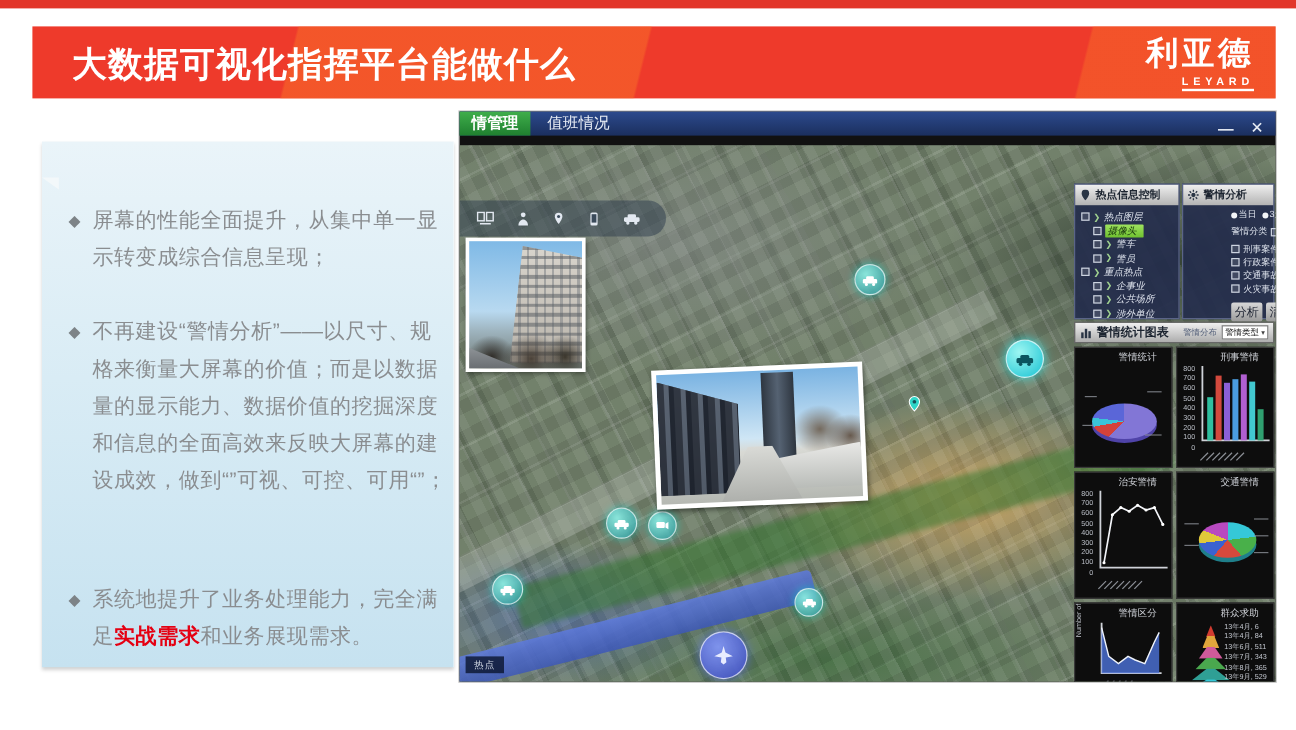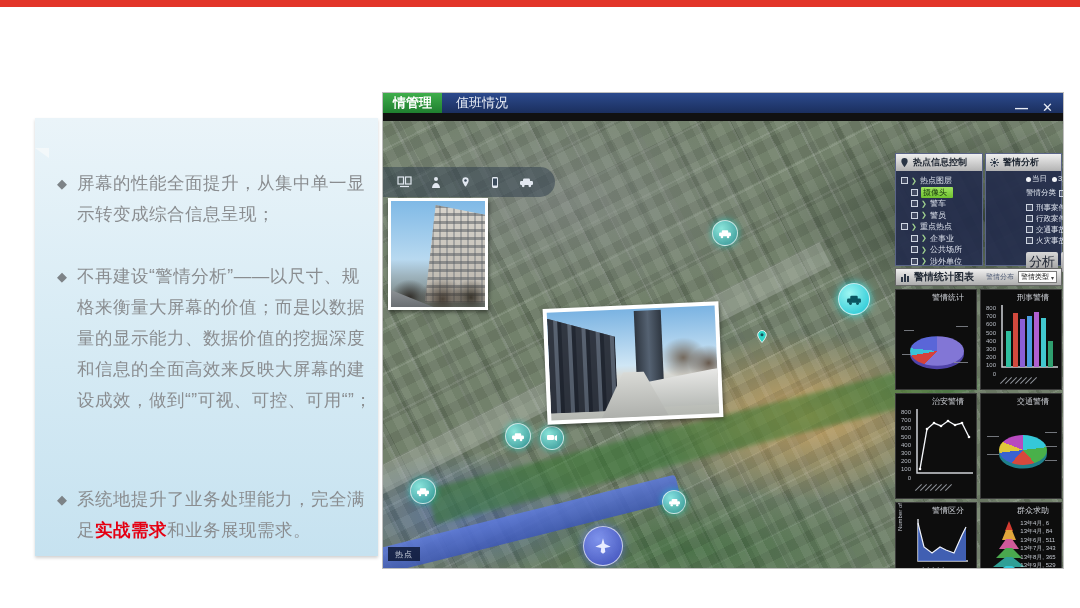--- a/index.html
+++ b/index.html
@@ -116,33 +116,33 @@
   .map-badge { position:absolute; left:5px; top:426px; width:32px; height:14px; background:rgba(10,20,45,.8);
     color:#cfd6e2; font-size:8px; display:flex; align-items:center; justify-content:center; letter-spacing:1px; }
 
   
   .panel { position:absolute; background:rgba(36,44,76,.9); border:1px solid #5a6488; }
   .panel-hd { height:17px; background:linear-gradient(180deg,#efefef,#b3b3b3); display:flex; align-items:center; gap:4px; padding:0 4px;
     color:#1c2430; font-size:9px; font-weight:bold; white-space:nowrap; overflow:hidden; }
   .hotspot { left:512px; top:32px; width:88px; height:113px; }
   .analysis { left:602px; top:32px; width:77px; height:113px; }
   .tree { padding:4px 3px 0 5px; }
-  .tree-row { display:flex; align-items:center; gap:3px; height:11.5px; color:#dfe4ee; font-size:8px; white-space:nowrap; }
+  .tree-row { display:flex; align-items:center; gap:3px; height:11.5px; color:#dfe4ee; font-size:8px; white-space:nowrap;font-style:italic; }
   .tree-row.lvl1 { padding-left:10px; }
   .cbox { width:7px; height:7px; border:1px solid #cdd4e0; background:rgba(255,255,255,.12); flex:0 0 auto; }
   .carrow { color:#9fd08f; font-size:7px; flex:0 0 auto; }
   .tree-row.selected .sel-bg { background:linear-gradient(180deg,#9fe35f,#6fc12f); color:#14320c; padding:0 6px 0 2px; border-radius:1px; }
 
   .an-body { padding:3px 3px 0 4px; color:#dfe4ee; font-size:7.5px;margin-left:36px; }
   .an-radios { display:flex; gap:5px; align-items:center; margin-bottom:4px; white-space:nowrap; }
   .radio-dot { display:inline-block; width:5px; height:5px; border-radius:50%; background:#f3f5f8; margin-right:1px; vertical-align:middle; }
   .an-filter { display:flex; align-items:center; gap:3px; margin-bottom:4px; white-space:nowrap; }
   .an-check { display:flex; align-items:center; gap:3px; height:11px; white-space:nowrap; }
   .an-btns { display:flex; gap:3px; margin-top:6px; }
-  .an-btn { background:linear-gradient(180deg,#d8d8d8,#9a9a9a); color:#202634; font-size:13px; padding:1px 3px; border-radius:2px; white-space:nowrap; }
+  .an-btn { background:linear-gradient(180deg,#d8d8d8,#9a9a9a); color:#202634; font-size:10px; padding:1px 3px; border-radius:2px; white-space:nowrap; }
 
   
   .charts-hd { position:absolute; left:512px; top:147px; width:167px; height:18px;
     background:linear-gradient(180deg,#f0f0f0,#adadad); display:flex; align-items:center; gap:4px; padding:0 4px;
     font-size:10px; font-weight:bold; color:#1c2430; border:1px solid #666; }
   .charts-filter { margin-left:auto; font-size:7px; font-weight:normal; color:#55617a; white-space:nowrap; }
   .dropdown { display:flex; align-items:center; gap:2px; background:#fff; border:1px solid #7a7a7a; font-size:7px; font-weight:normal;
     color:#222; padding:0 2px; height:12px; white-space:nowrap; }
   .dd-caret { font-size:6px; color:#444; }
   .charts-grid { position:absolute; left:512px; top:168px; width:167px; height:300px; display:grid;
@@ -168,20 +168,27 @@
 
   .pyramid { position:absolute; left:8px; top:18px; width:40px; height:62px; }
   .pyr-layer { position:absolute; left:50%; transform:translateX(-50%); clip-path:polygon(50% 0, 100% 100%, 0 100%); }
 </style>
 </head>
 <body>
 
 <div id="slide">
 
   <div class="top-strip"></div>
+  <div class="title-bar">
+    <div class="title-text">大数据可视化指挥平台能做什么</div>
+    <div class="logo">
+      <div class="logo-cn">利亚德</div>
+      <span class="logo-en">LEYARD</span>
+    </div>
+  </div>
 
   <div class="banner-fold"></div>
 
   <div class="left-panel">
     <div class="bullet b1">
       <span class="diamond">◆</span>
       <span class="btext">屏幕的性能全面提升，从集中单一显示转变成综合信息呈现；</span>
     </div>
     <div class="bullet b2">
       <span class="diamond">◆</span>

